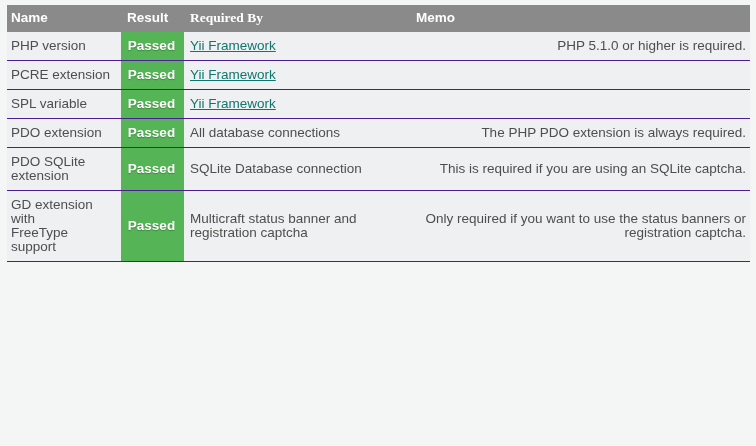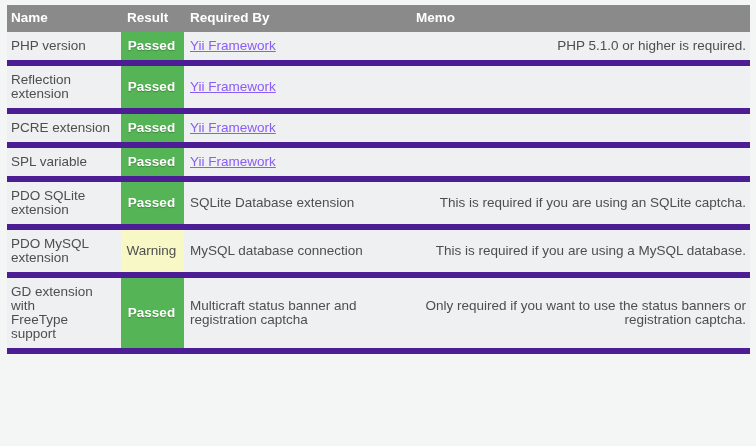--- a/index.html
+++ b/index.html
@@ -37,26 +37,26 @@
   th {
     background: #8a8a8a;
     color: #ffffff;
     font-weight: bold;
     text-align: left;
     font-size: 13.5px;
     padding: 6px 3px 7px 4px;
     vertical-align: middle;
   }
   th.result-col   { padding-left: 6px; margin-left: 37px; }
-  th.required-col { padding-left: 6px; }
+  th.required-col { padding-left: 6px; font-family: Liberation Serif, serif; }
   th.memo-col     { padding-left: 3px; }
 
   td {
     background: #eff0f2;
-    border-bottom: 6px solid #4c1d95;
+    border-bottom: 1px solid #4c1d95;
     padding: 7px 4px 7px 4px;
     vertical-align: middle;
     white-space: pre-line;
   }
   td.name-cell     { padding-left: 4px; }
   td.required-cell { padding-left: 6px; }
   td.memo-cell     { padding-left: 3px; text-align: right; }
 
   td.result-cell {
     background: #55b455;
@@ -68,21 +68,21 @@
     padding-left: 0;
     padding-right: 2px;
   }
   td.result-cell.warning {
     background: #f8f8c6;
     color: #4e4e4e;
     font-weight: normal;
     text-shadow: none;
   }
   a.req-link {
-    color: #8b5cf6;
+    color: #0f766e;
     text-decoration: underline;
   }
   span.req-text {
     color: #4e4e4e;
   }
 </style>
 </head>
 <body>
 
 <div class="page">
@@ -102,51 +102,43 @@
       </tr>
     </thead>
     <tbody>
         <tr>
           <td class="name-cell">PHP version</td>
           <td class="result-cell passed">Passed</td>
           <td class="required-cell"><a href="#" class="req-link">Yii Framework</a></td>
           <td class="memo-cell">PHP 5.1.0 or higher is required.</td>
         </tr>
         <tr>
-          <td class="name-cell">Reflection
-extension</td>
-          <td class="result-cell passed">Passed</td>
-          <td class="required-cell"><a href="#" class="req-link">Yii Framework</a></td>
-          <td class="memo-cell"></td>
-        </tr>
-        <tr>
           <td class="name-cell">PCRE extension</td>
           <td class="result-cell passed">Passed</td>
           <td class="required-cell"><a href="#" class="req-link">Yii Framework</a></td>
           <td class="memo-cell"></td>
         </tr>
         <tr>
           <td class="name-cell">SPL variable</td>
           <td class="result-cell passed">Passed</td>
           <td class="required-cell"><a href="#" class="req-link">Yii Framework</a></td>
           <td class="memo-cell"></td>
         </tr>
         <tr>
+          <td class="name-cell">PDO extension</td>
+          <td class="result-cell passed">Passed</td>
+          <td class="required-cell"><span class="req-text">All database connections</span></td>
+          <td class="memo-cell">The PHP PDO extension is always required.</td>
+        </tr>
+        <tr>
           <td class="name-cell">PDO SQLite
 extension</td>
           <td class="result-cell passed">Passed</td>
-          <td class="required-cell"><span class="req-text">SQLite Database extension</span></td>
+          <td class="required-cell"><span class="req-text">SQLite Database connection</span></td>
           <td class="memo-cell">This is required if you are using an SQLite captcha.</td>
-        </tr>
-        <tr>
-          <td class="name-cell">PDO MySQL
-extension</td>
-          <td class="result-cell warning">Warning</td>
-          <td class="required-cell"><span class="req-text">MySQL database connection</span></td>
-          <td class="memo-cell">This is required if you are using a MySQL database.</td>
         </tr>
         <tr>
           <td class="name-cell">GD extension
 with
 FreeType
 support</td>
           <td class="result-cell passed">Passed</td>
           <td class="required-cell"><span class="req-text">Multicraft status banner and
 registration captcha</span></td>
           <td class="memo-cell">Only required if you want to use the status banners or

